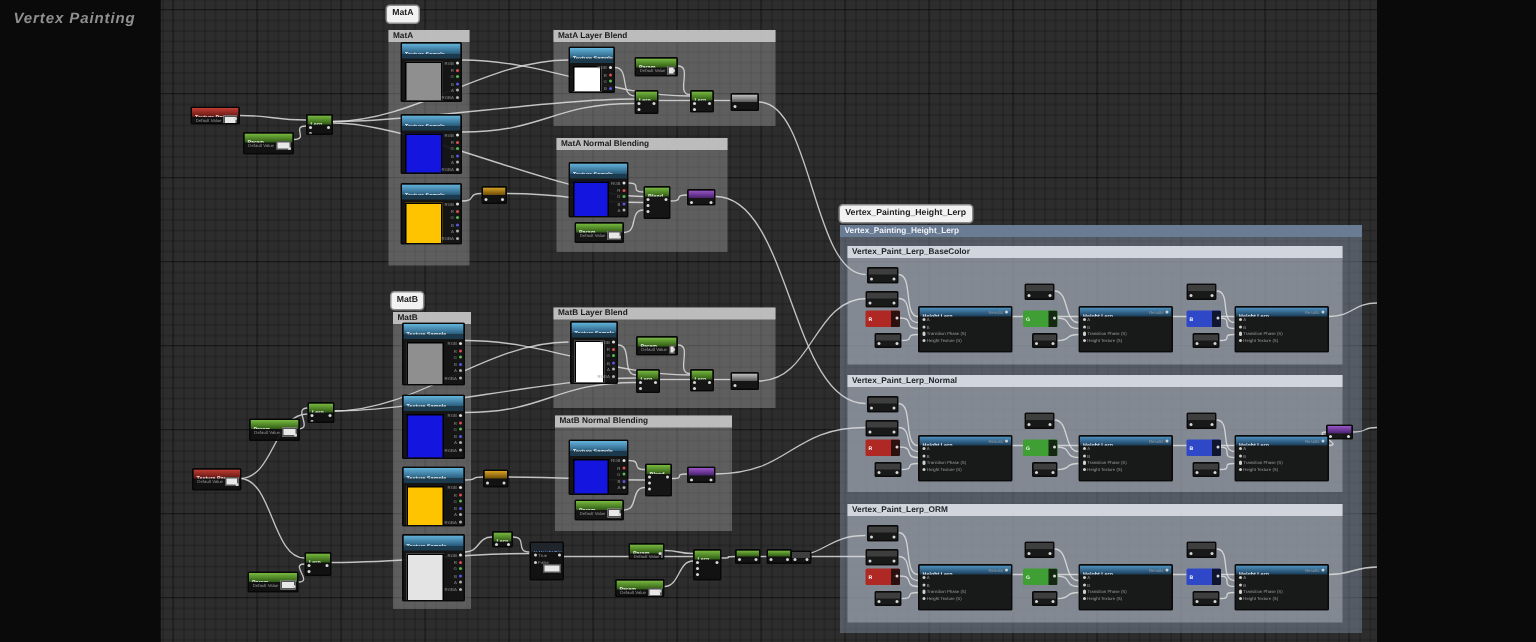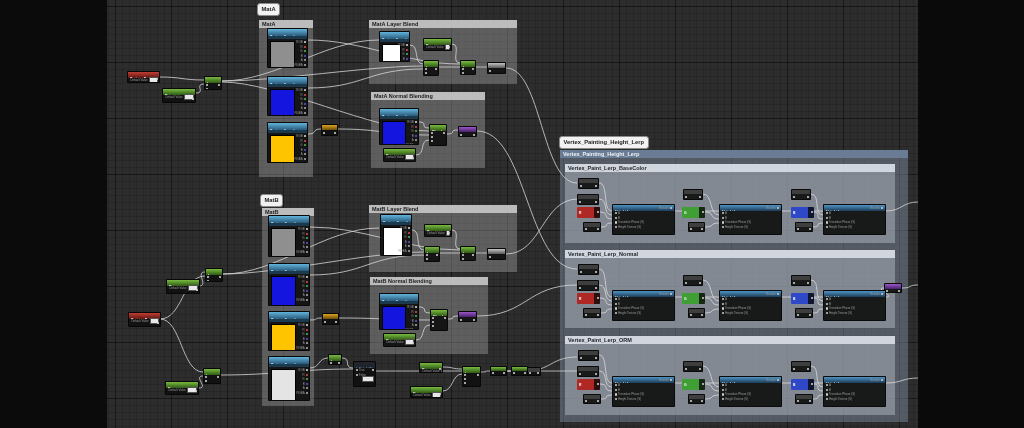--- a/index.html
+++ b/index.html
@@ -1128,14 +1128,17 @@
         </div>
     <div class="res">
           <span class="pl">Results</span>
           <i class="dt" style="background:#cfcfcf"></i>
         </div>
       </div>
       <div class="bubble" style="left: 150px; top: 3px;">MatA</div>
       <div class="bubble" style="left: 153px; top: 194px;">MatB</div>
       <div class="bubble" style="left: 452px; top: 136px;">Vertex_Painting_Height_Lerp</div>
     </div>
+  <div id="panel-left" class="panel">
+    <span id="page-title">Vertex Painting</span>
+  </div>
   <div id="panel-right" class="panel"></div>
 </div>
 
 </body></html>

